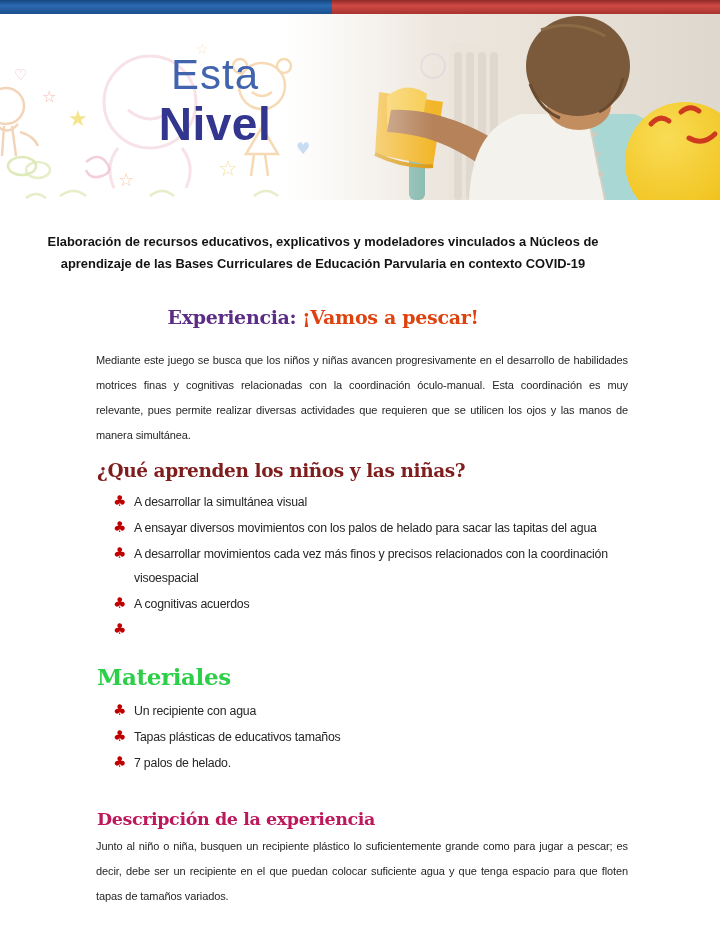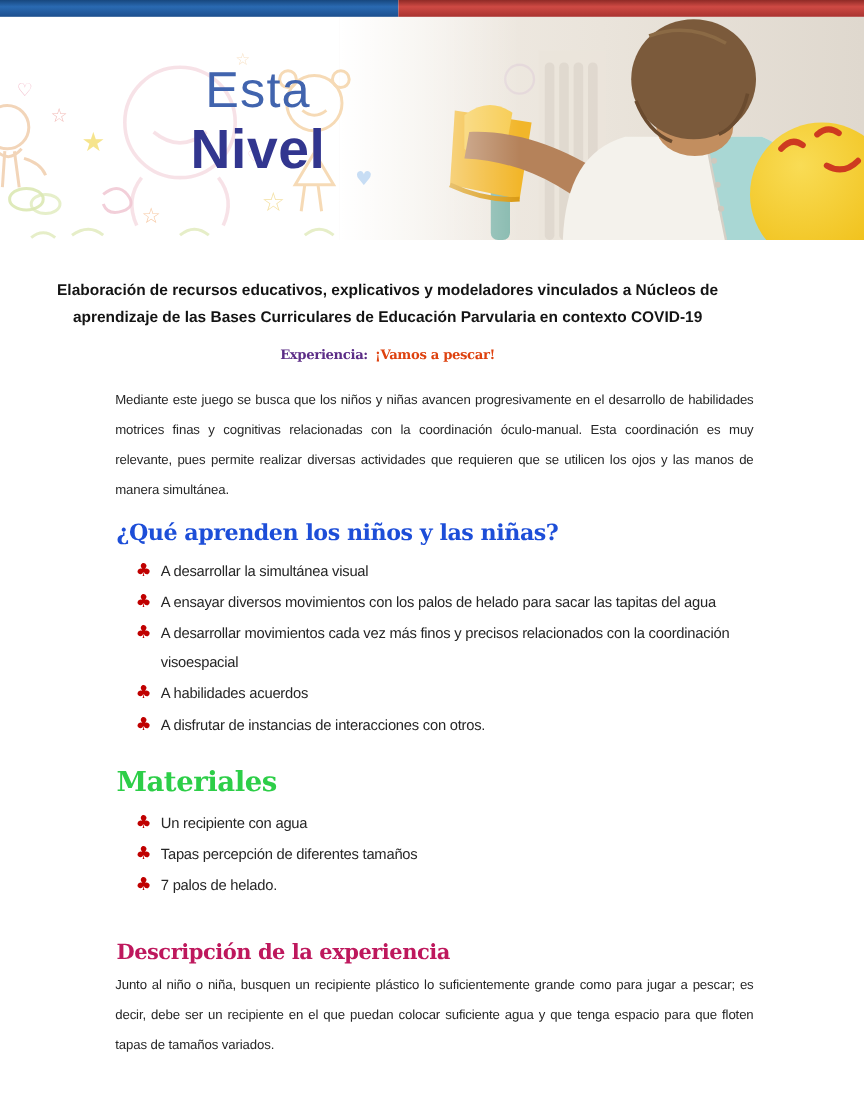--- a/index.html
+++ b/index.html
@@ -20,23 +20,23 @@
   .photo svg{display:block;width:437px;height:186px;}
   .doodles{position:absolute;top:0;left:0;width:340px;height:186px;z-index:2;pointer-events:none;}
   .logo{position:absolute;left:145px;top:40px;width:140px;text-align:center;z-index:3;line-height:1;}
   .logo .nivel{font-size:42px;font-weight:400;letter-spacing:1px;}
   .logo .medio{font-size:46px;font-weight:700;letter-spacing:0.5px;margin-top:5px;}
 
   
   .content{position:absolute;top:200px;left:0;width:646px;}
   .doc-title{margin:31px auto 0;max-width:592px;text-align:center;font-weight:bold;
              font-size:12.9px;line-height:22px;color:#141414;}
-  .experience{margin-top:14px;text-align:center;
+  .experience{margin-top:31px;text-align:center;
               font-family:"DejaVu Serif","Liberation Serif",serif;font-weight:bold;
-              font-size:11px;letter-spacing:-0.3px;}
+              font-size:19px;letter-spacing:-0.3px;}
   .experience .exp-name{margin-left:6px;}
   .para{margin:20px 0 0 96px;width:532px;font-size:11px;line-height:25px;
         letter-spacing:-0.1px;text-align:justify;}
   .section-heading{font-family:"DejaVu Serif","Liberation Serif",serif;font-weight:bold;
                    letter-spacing:-0.4px;margin-left:97px;}
   .h-learning{margin-top:12px;font-size:18.5px;}
   .h-materials{margin-top:22px;font-size:23px;}
   .h-description{margin-top:34px;font-size:17.5px;}
   .bullet-list{margin:9px 0 0 113px;width:520px;}
   .bullet-item{display:flex;margin-bottom:2px;font-size:12.3px;line-height:24px;
@@ -167,62 +167,61 @@
   <div class="content">
 
     <div class="doc-title">Elaboración de recursos educativos, explicativos y modeladores vinculados a Núcleos de aprendizaje de las Bases Curriculares de Educación Parvularia en contexto COVID-19</div>
 
     <div class="experience">
       <span class="exp-label" style="color: rgb(92, 45, 135);">Experiencia:</span><span class="exp-name" style="color: rgb(222, 66, 15);">¡Vamos a pescar!</span>
     </div>
 
     <div class="para">Mediante este juego se busca que los niños y niñas avancen progresivamente en el desarrollo de habilidades motrices finas y cognitivas relacionadas con la coordinación óculo-manual. Esta coordinación es muy relevante, pues permite realizar diversas actividades que requieren que se utilicen los ojos y las manos de manera simultánea.</div>
 
-    <div class="section-heading h-learning" style="color: #1d4ed8;">¿Qué aprenden los niños y las niñas?</div>
+    <div class="section-heading h-learning" style="color: #7f1d1d;">¿Qué aprenden los niños y las niñas?</div>
 
     <div class="bullet-list">
 
         <div class="bullet-item">
           <span class="club" style="color: rgb(192, 0, 0);">♣</span>
           <span class="bullet-text">A desarrollar la simultánea visual</span>
         </div>
 
         <div class="bullet-item">
           <span class="club" style="color: rgb(192, 0, 0);">♣</span>
           <span class="bullet-text">A ensayar diversos movimientos con los palos de helado para sacar las tapitas del agua</span>
         </div>
 
         <div class="bullet-item">
           <span class="club" style="color: rgb(192, 0, 0);">♣</span>
           <span class="bullet-text">A desarrollar movimientos cada vez más finos y precisos relacionados con la coordinación visoespacial</span>
         </div>
 
         <div class="bullet-item">
           <span class="club" style="color: rgb(192, 0, 0);">♣</span>
-          <span class="bullet-text">A habilidades acuerdos</span>
-        </div>
-
-        <div class="bullet-item">
-          <span class="club" style="color: rgb(192, 0, 0);">♣</span>
-          <span class="bullet-text">A disfrutar de instancias de interacciones con otros.</span>
+          <span class="bullet-text">A cognitivas acuerdos</span>
+        </div>
+
+        <div class="bullet-item">
+          <span class="club" style="color: rgb(192, 0, 0);">♣</span>
         </div>
       </div>
 
     <div class="section-heading h-materials" style="color: rgb(45, 206, 72);">Materiales</div>
 
     <div class="bullet-list">
 
         <div class="bullet-item">
           <span class="club" style="color: rgb(192, 0, 0);">♣</span>
           <span class="bullet-text">Un recipiente con agua</span>
         </div>
 
         <div class="bullet-item">
           <span class="club" style="color: rgb(192, 0, 0);">♣</span>
-          <span class="bullet-text">Tapas percepción de diferentes tamaños</span>
+          <span class="bullet-text">Tapas plásticas de educativos tamaños</span>
         </div>
 
         <div class="bullet-item">
           <span class="club" style="color: rgb(192, 0, 0);">♣</span>
           <span class="bullet-text">7 palos de helado.</span>
         </div>
       </div>
 
     <div class="section-heading h-description" style="color: #be185d;">Descripción de la experiencia</div>
 

